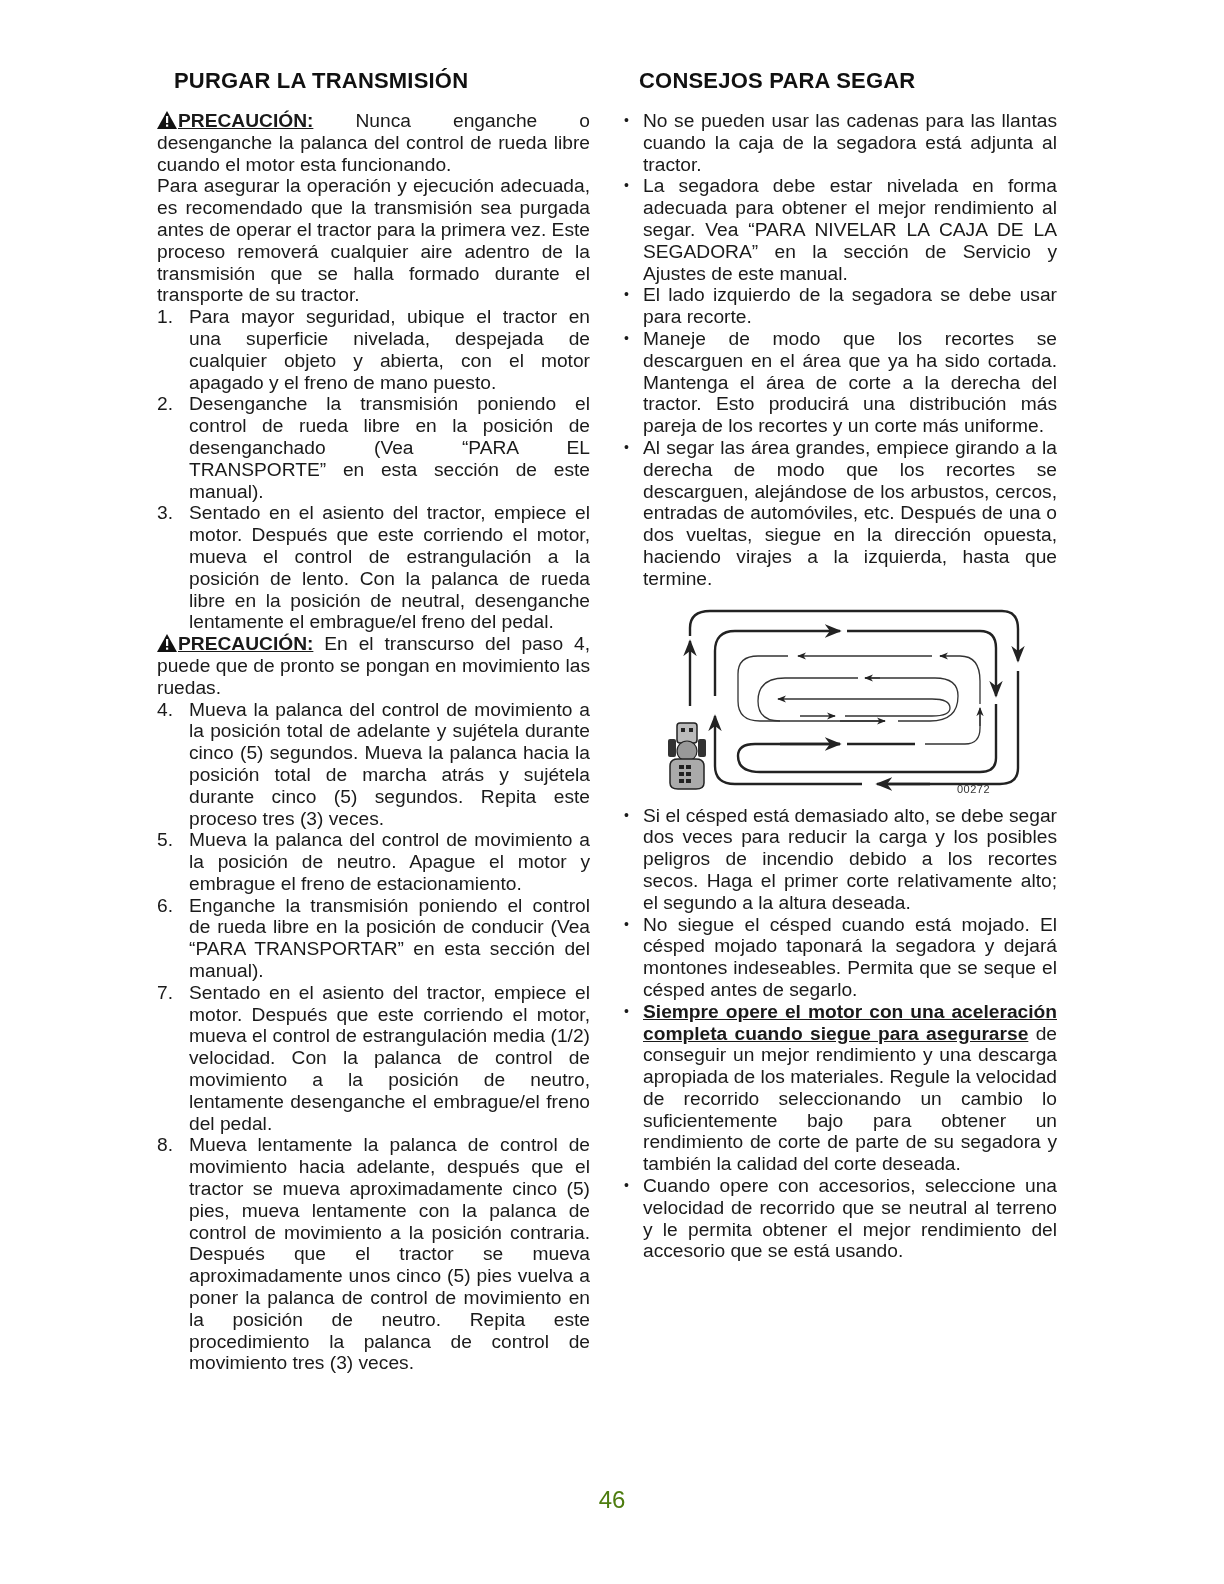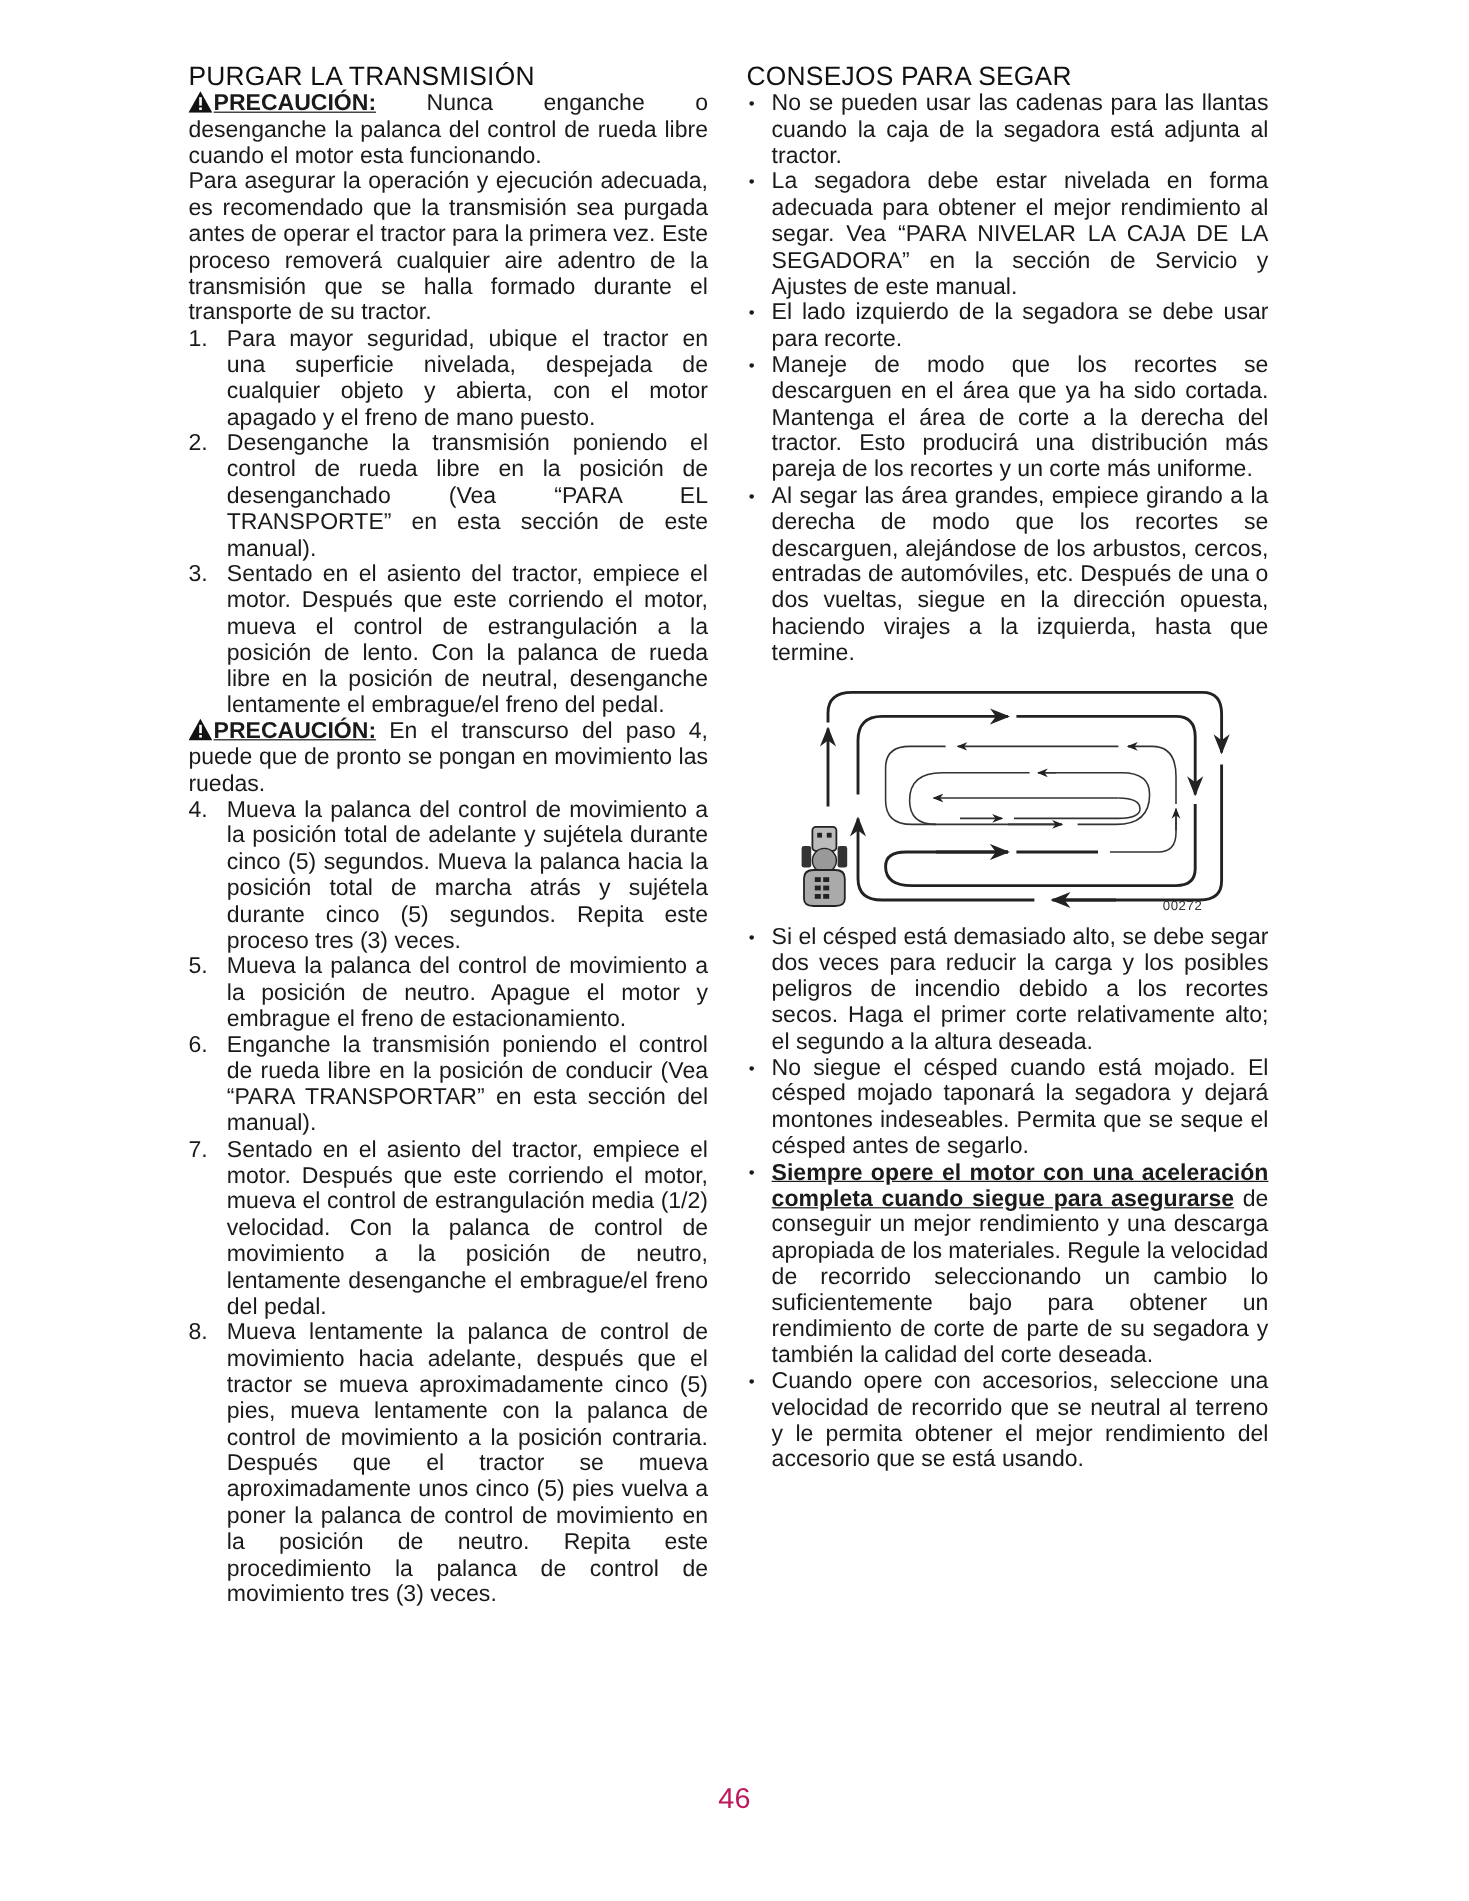--- a/index.html
+++ b/index.html
@@ -10,41 +10,41 @@
   }
   .col {
     position: absolute; top: 52px;
     font-size: 19.2px; line-height: 21.8px;
     text-align: justify;
   }
   .col-left { left: 157px; width: 433px; }
   .col-right { left: 622px; width: 435px; }
   h2 {
     font-family: "Liberation Sans", sans-serif;
-    font-weight: normal; font-size: 22px; line-height: 24px;
-    margin: 0; letter-spacing: 0.2px; color: #111;
+    font-weight: bold; font-size: 22px; line-height: 24px;
+    margin: 17px; letter-spacing: 0.2px; color: #111;
   }
   p { margin: 0; }
   .b { font-weight: bold; text-decoration: underline; }
   .warn-icon { display: inline-block; width: 20px; height: 18px; vertical-align: -2px; margin-right: 1px; }
   ol.steps { list-style: none; margin: 0; padding: 0; }
   ol.steps li { position: relative; padding-left: 32px; }
   ol.steps li .num { position: absolute; left: 0; top: 0; }
   ul.tips { list-style: none; margin: 0; padding: 0; }
   ul.tips li { position: relative; padding-left: 21px; }
   ul.tips li .bullet { position: absolute; left: 2px; top: 0; font-size: 14px; }
   .diagram { position: relative; width: 400px; height: 205px; margin: 6px 0 4px 18px; }
   .diagram svg { position: absolute; left: 0; top: 0; }
   .fig-id {
-    position: absolute; right: 38px; bottom: 0px;
+    position: absolute; right: 50px; bottom: 0px;
     font-size: 11px; letter-spacing: 0.5px; color: #333; margin-left: 12px;
   }
   .page-number {
     position: absolute; left: 0; width: 1224px; top: 1486px; text-align: center;
-    font-size: 24px; color: #be185d;
+    font-size: 24px; color: #4d7c0f;
   }
 </style>
 </head>
 <body>
 
 <div class="col col-left">
   <h2>PURGAR LA TRANSMISIÓN</h2>
 
   <p>
     <svg class="warn-icon" viewBox="0 0 20 18">

